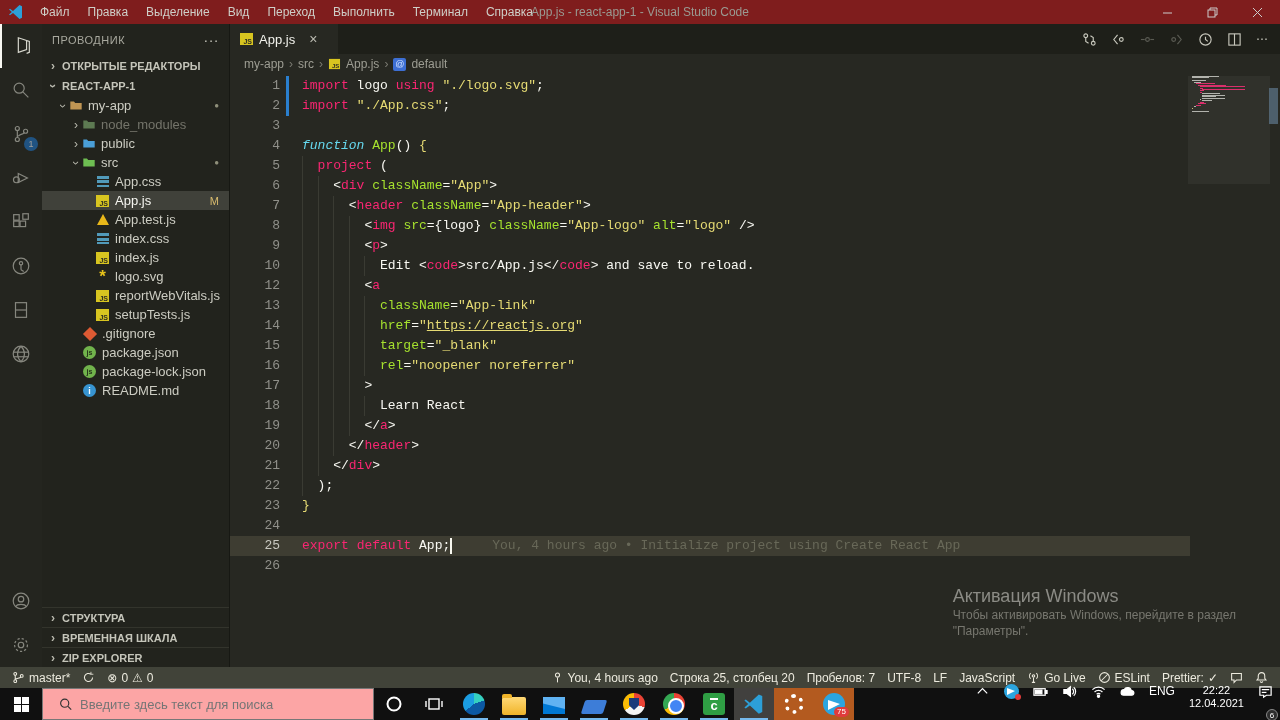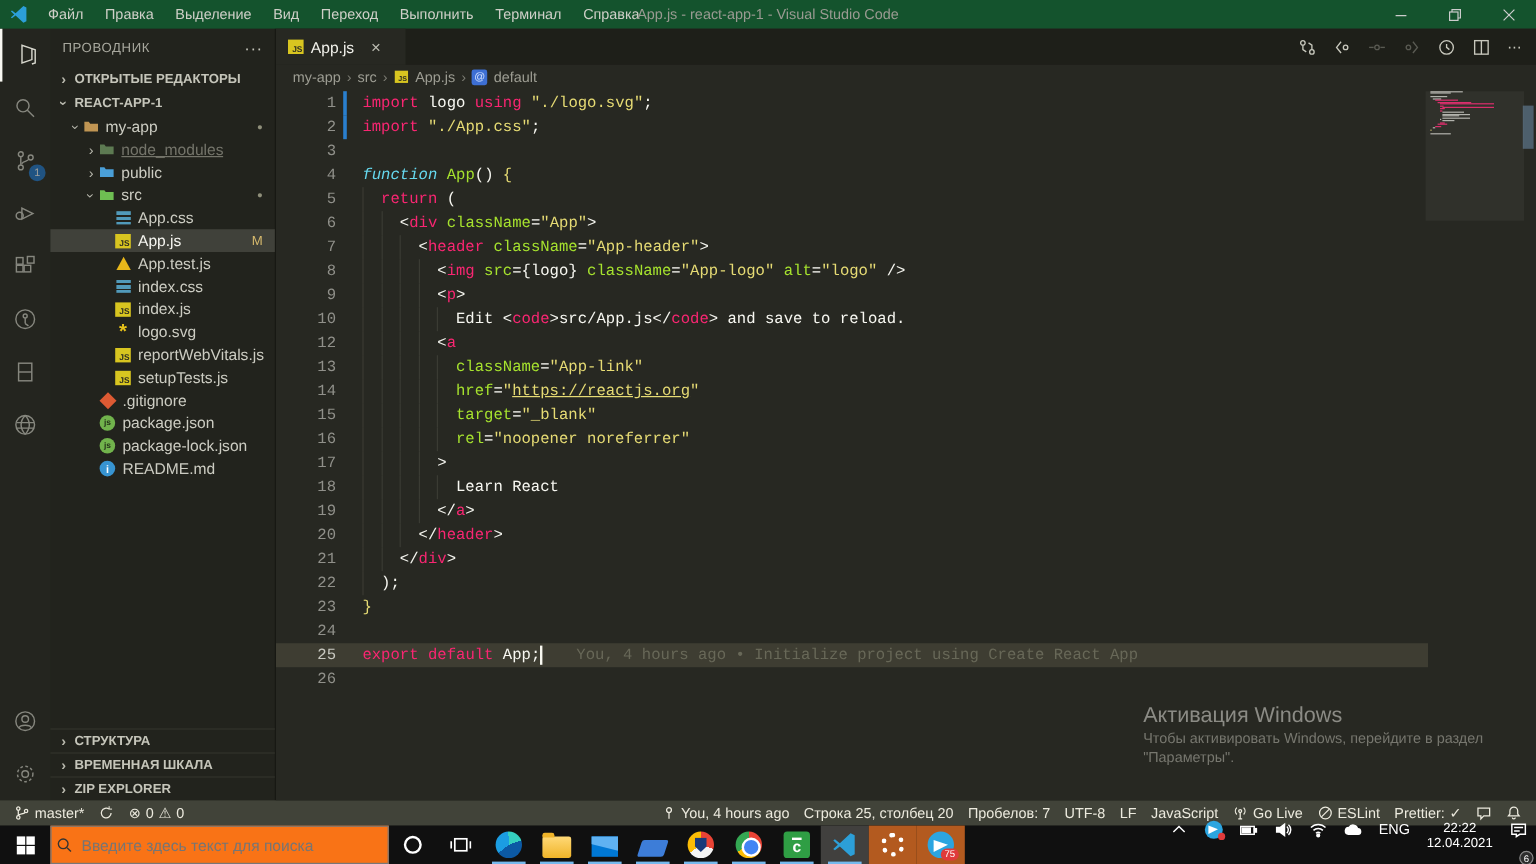--- a/index.html
+++ b/index.html
@@ -1,21 +1,21 @@
 <!DOCTYPE html>
 <html><head>
 <meta charset="utf-8">
 <style>
   * { margin:0; padding:0; box-sizing:border-box; }
   html,body { width:1280px; height:720px; overflow:hidden; background:#111; }
   body { font-family:"Liberation Sans", sans-serif; font-size:12px; color:#ccc; }
   .screen { position:relative; width:1280px; height:720px; background:#272822; display:flex; flex-direction:column; }
 
   
-  .titlebar { height:24px; background:#14532d; display:flex; align-items:center; flex:0 0 auto; }
+  .titlebar { height:24px; background:#7f1d1d; display:flex; align-items:center; flex:0 0 auto; }
   .vscode-logo { width:16px; height:16px; margin:0 8px 0 8px; }
   .menubar { display:flex; gap:2px; }
   .menu-item { padding:2px 8px; color:#cfcfc8; font-size:12px; cursor:default; }
   .win-title { position:absolute; left:50%; transform:translateX(-50%); color:#9a9a92; font-size:12px; }
   .win-controls { margin-left:auto; display:flex; }
   .win-btn { width:45px; height:24px; display:flex; align-items:center; justify-content:center; }
 
   
   .main { flex:1 1 auto; display:flex; min-height:0; }
 
@@ -31,21 +31,21 @@
   .sidebar { width:188px; background:#22231d; border-right:1px solid #171813; display:flex; flex-direction:column; flex:0 0 auto; }
   .sb-header { height:32px; display:flex; align-items:center; padding:0 10px; color:#a8a89e; font-size:11px; letter-spacing:.5px; }
   .sb-header .dots { margin-left:auto; font-size:14px; color:#c5c5bb; }
   .sb-section { height:20px; display:flex; align-items:center; gap:4px; padding:0 6px; color:#c5c5ba; font-weight:bold; font-size:11px; }
   .sb-section.botline { border-top:1px solid #33342c; }
   .chev { display:inline-block; color:#b9b9ae; font-size:12px; width:10px; text-align:center; }
   .rot90 { display:inline-block; transform:rotate(90deg); }
   .tree { flex:0 0 auto; }
   .trow { height:19px; display:flex; align-items:center; color:#ccccc2; font-size:13px; cursor:default; }
   .trow.sel { background:#40413a; color:#f6f6f1; }
-  .trow.dim .tlabel { color:#74746a;text-decoration:underline; }
+  .trow.dim .tlabel { color:#74746a; }
   .tlabel { margin-left:5px; white-space:nowrap; overflow:hidden; }
   .tbadge { margin-left:auto; margin-right:10px; font-size:11px; color:#d7ba6d; }
   .tbadge.dot { color:#8f8f7a; font-size:8px; }
   .ticon { width:15px; height:14px; display:inline-flex; align-items:center; justify-content:center; flex:0 0 auto; }
   .tspacer { display:inline-block; width:11px; flex:0 0 auto; }
   .sb-fill { flex:1 1 auto; }
   .icon-js { width:13px; height:12px; background:#d8c520; color:#2d2d21; font-size:7px; font-weight:bold; display:flex; align-items:flex-end; justify-content:flex-end; padding:0 1px; }
   .icon-css { width:12px; height:11px; background:repeating-linear-gradient(#519aba 0 3px, transparent 3px 4.5px); }
   .icon-info { width:13px; height:13px; border-radius:50%; background:#3794d1; color:#fff; font-size:9px; font-weight:bold; display:flex; align-items:center; justify-content:center; }
   .icon-npm { width:13px; height:13px; border-radius:50%; background:#71b34c; color:#243319; font-size:7px; font-weight:bold; display:flex; align-items:center; justify-content:center; }
@@ -72,21 +72,21 @@
   .cline.cur { background:#3e3d32; }
   .gut { width:72px; flex:0 0 auto; text-align:right; padding-right:22px; color:#90908a; position:relative; }
   .cline.cur .gut { color:#c8c8c0; }
   .gitbar { position:absolute; right:13px; top:0; bottom:0; width:3px; background:#2a7fce; }
   .ctext { flex:1 1 auto; color:#f8f8f2; }
   .gd { display:inline-block; width:2ch; border-left:1px solid #3a3b33; height:20px; vertical-align:top; }
   .tk-k { color:#f92672; } .tk-s { color:#e6db74; } .tk-f { color:#a6e22e; }
   .tk-c { color:#66d9ef; font-style:italic; } .tk-w { color:#f8f8f2; }
   .tk-y { color:#e6db74; } .tk-u { color:#e6db74; text-decoration:underline; }
   .cursor { display:inline-block; width:0; border-left:2px solid #f8f8f0; height:16px; vertical-align:middle; }
-  .blame { color:#686858; margin-left:28px; }
+  .blame { color:#686858; margin-left:40px; }
   .minimap { position:absolute; top:2px; right:14px; width:74px; height:180px; }
   .mm-slider { position:absolute; left:-4px; right:-4px; top:0; height:108px; background:rgba(255,255,255,.045); }
   .mm-line { height:1px; margin-bottom:.45px; opacity:.85; }
   .vscrollbar { position:absolute; top:2px; right:0; width:12px; bottom:0; }
   .vthumb { position:absolute; top:12px; right:2px; width:9px; height:36px; background:rgba(110,140,170,.55); }
 
   
   .watermark { position:absolute; right:44px; bottom:28px; text-align:left; pointer-events:none; }
   .watermark .t { font-size:18px; color:#8b8b85; }
   .watermark .s { font-size:12px; color:#77776f; line-height:16px; }
@@ -95,21 +95,21 @@
   .statusbar { height:21px; background:#414339; display:flex; align-items:center; color:#eceade; font-size:12px; flex:0 0 auto; padding:0 6px; }
   .st { display:flex; align-items:center; gap:4px; padding:0 6px; height:21px; }
   .st svg { width:13px; height:13px; stroke:#eceade; fill:none; stroke-width:1.3; }
   .st-right { margin-left:auto; display:flex; align-items:center; }
 
   
   .taskbar { height:32px; background:#101010; display:flex; align-items:stretch; flex:0 0 auto; }
   .tb-start { width:42px; display:flex; align-items:center; justify-content:center; }
   .winlogo { display:grid; grid-template-columns:7px 7px; grid-template-rows:7px 7px; gap:1px; }
   .winlogo span { background:#fff; }
-  .tb-search { width:282px; background:#f97316; border:1px solid #777; display:flex; align-items:center; padding:0 4px; gap:8px; }
+  .tb-search { width:332px; background:#fca5a5; border:1px solid #777; display:flex; align-items:center; padding:0 16px; gap:8px; }
   .tb-search input { border:none; outline:none; background:transparent; font-size:13px; color:#444; width:100%; font-family:"Liberation Sans",sans-serif; }
   .tb-btn { width:40px; display:flex; align-items:center; justify-content:center; position:relative; }
   .tb-btn.running::after { content:""; position:absolute; left:6px; right:6px; bottom:0; height:2px; background:#76b9ed; }
   .tb-btn.active-app { background:#41403e; }
   .tb-btn.orange { background:#b35a1f; }
   .appicon { width:22px; height:22px; position:relative; }
   .round { border-radius:50%; }
   .edge-ic { background:conic-gradient(from 160deg,#0c59a4 0 20%,#1b9de2 20% 55%,#35d0c0 55% 75%,#0c59a4 75%); }
   .chrome-ic { background:conic-gradient(#ea4335 0 33%,#fbbc05 33% 66%,#34a853 66%); position:relative; }
   .chrome-ic::after { content:""; position:absolute; left:5px; top:5px; width:12px; height:12px; border-radius:50%; background:#4285f4; border:2px solid #fff; }
@@ -450,21 +450,21 @@
         <span class="bc-sym">@</span>
         <span>default</span>
       </div>
       <div class="editor-body">
         <div class="code-scroll">
           <div id="code-lines">
               <div class="cline"><div class="gut">1<span class="gitbar"></span></div><div class="ctext"><span class="tk-k">import</span><span class="tk-w"> logo </span><span class="tk-k">using</span><span class="tk-w"> </span><span class="tk-s">"./logo.svg"</span><span class="tk-w">;</span></div></div>
               <div class="cline"><div class="gut">2<span class="gitbar"></span></div><div class="ctext"><span class="tk-k">import</span><span class="tk-w"> </span><span class="tk-s">"./App.css"</span><span class="tk-w">;</span></div></div>
               <div class="cline"><div class="gut">3</div><div class="ctext"></div></div>
               <div class="cline"><div class="gut">4</div><div class="ctext"><span class="tk-c">function</span><span class="tk-w"> </span><span class="tk-f">App</span><span class="tk-w">() </span><span class="tk-y">{</span></div></div>
-              <div class="cline"><div class="gut">5</div><div class="ctext"><span class="gd"></span><span class="tk-k">return</span><span class="tk-w"> (</span></div></div>
+              <div class="cline"><div class="gut">5</div><div class="ctext"><span class="gd"></span><span class="tk-k">project</span><span class="tk-w"> (</span></div></div>
               <div class="cline"><div class="gut">6</div><div class="ctext"><span class="gd"></span><span class="gd"></span><span class="tk-w">&lt;</span><span class="tk-k">div</span><span class="tk-w"> </span><span class="tk-f">className</span><span class="tk-w">=</span><span class="tk-s">"App"</span><span class="tk-w">&gt;</span></div></div>
               <div class="cline"><div class="gut">7</div><div class="ctext"><span class="gd"></span><span class="gd"></span><span class="gd"></span><span class="tk-w">&lt;</span><span class="tk-k">header</span><span class="tk-w"> </span><span class="tk-f">className</span><span class="tk-w">=</span><span class="tk-s">"App-header"</span><span class="tk-w">&gt;</span></div></div>
               <div class="cline"><div class="gut">8</div><div class="ctext"><span class="gd"></span><span class="gd"></span><span class="gd"></span><span class="gd"></span><span class="tk-w">&lt;</span><span class="tk-k">img</span><span class="tk-w"> </span><span class="tk-f">src</span><span class="tk-w">={logo} </span><span class="tk-f">className</span><span class="tk-w">=</span><span class="tk-s">"App-logo"</span><span class="tk-w"> </span><span class="tk-f">alt</span><span class="tk-w">=</span><span class="tk-s">"logo"</span><span class="tk-w"> /&gt;</span></div></div>
               <div class="cline"><div class="gut">9</div><div class="ctext"><span class="gd"></span><span class="gd"></span><span class="gd"></span><span class="gd"></span><span class="tk-w">&lt;</span><span class="tk-k">p</span><span class="tk-w">&gt;</span></div></div>
               <div class="cline"><div class="gut">10</div><div class="ctext"><span class="gd"></span><span class="gd"></span><span class="gd"></span><span class="gd"></span><span class="gd"></span><span class="tk-w">Edit &lt;</span><span class="tk-k">code</span><span class="tk-w">&gt;src/App.js&lt;/</span><span class="tk-k">code</span><span class="tk-w">&gt; and save to reload.</span></div></div>
               <div class="cline"><div class="gut">12</div><div class="ctext"><span class="gd"></span><span class="gd"></span><span class="gd"></span><span class="gd"></span><span class="tk-w">&lt;</span><span class="tk-k">a</span></div></div>
               <div class="cline"><div class="gut">13</div><div class="ctext"><span class="gd"></span><span class="gd"></span><span class="gd"></span><span class="gd"></span><span class="gd"></span><span class="tk-f">className</span><span class="tk-w">=</span><span class="tk-s">"App-link"</span></div></div>
               <div class="cline"><div class="gut">14</div><div class="ctext"><span class="gd"></span><span class="gd"></span><span class="gd"></span><span class="gd"></span><span class="gd"></span><span class="tk-f">href</span><span class="tk-w">=</span><span class="tk-s">"</span><span class="tk-u">https://reactjs.org</span><span class="tk-s">"</span></div></div>
               <div class="cline"><div class="gut">15</div><div class="ctext"><span class="gd"></span><span class="gd"></span><span class="gd"></span><span class="gd"></span><span class="gd"></span><span class="tk-f">target</span><span class="tk-w">=</span><span class="tk-s">"_blank"</span></div></div>
               <div class="cline"><div class="gut">16</div><div class="ctext"><span class="gd"></span><span class="gd"></span><span class="gd"></span><span class="gd"></span><span class="gd"></span><span class="tk-f">rel</span><span class="tk-w">=</span><span class="tk-s">"noopener noreferrer"</span></div></div>

